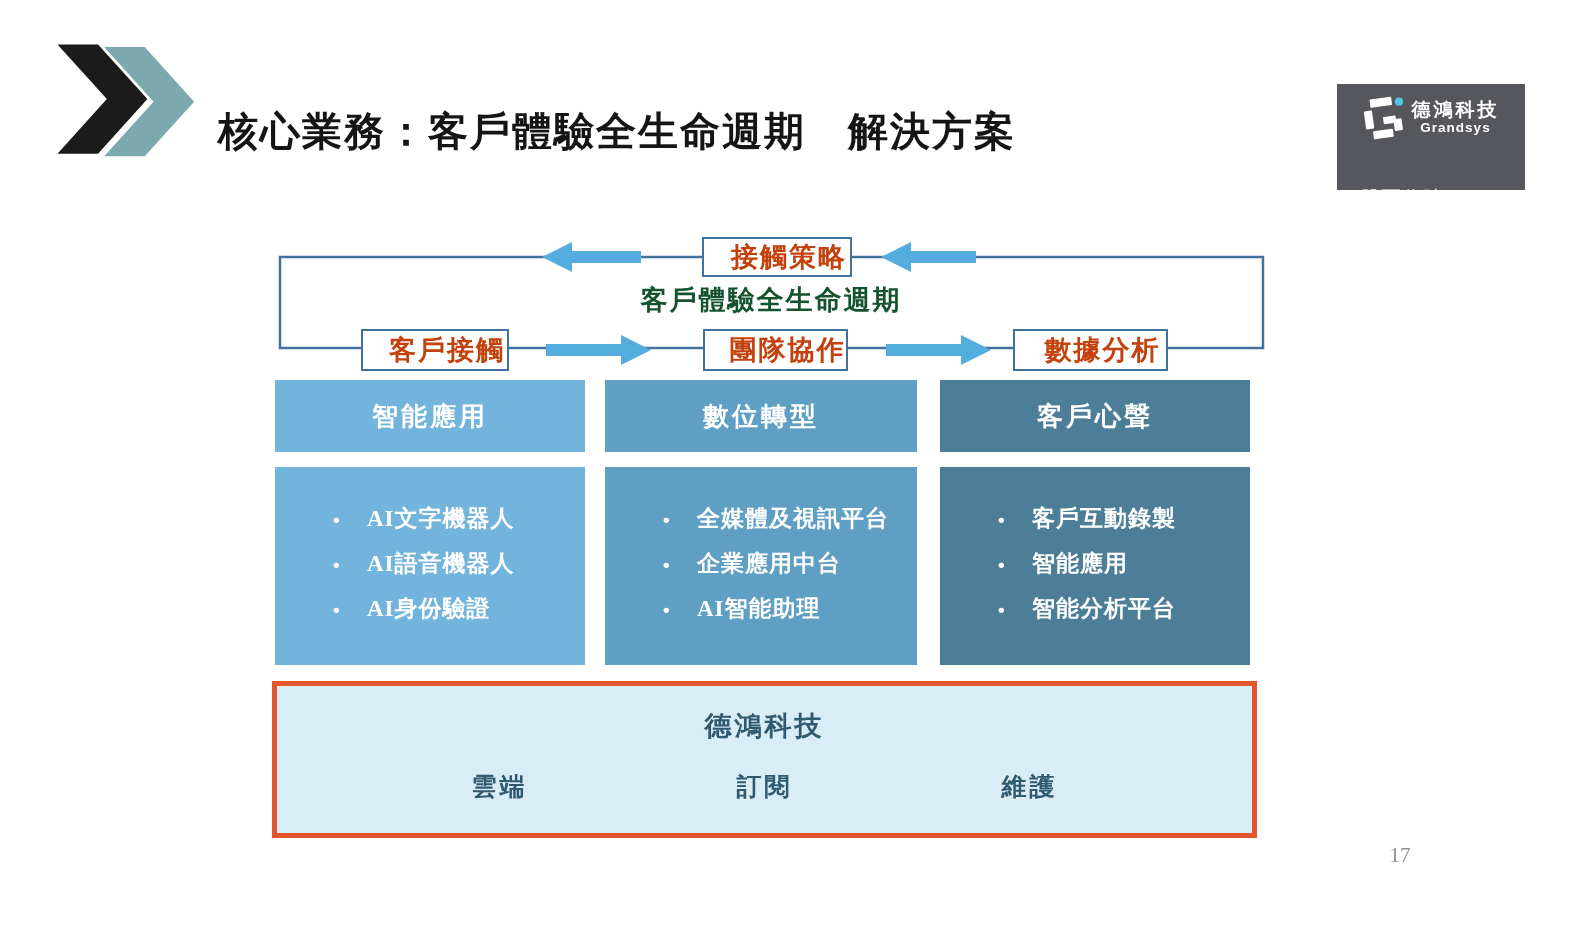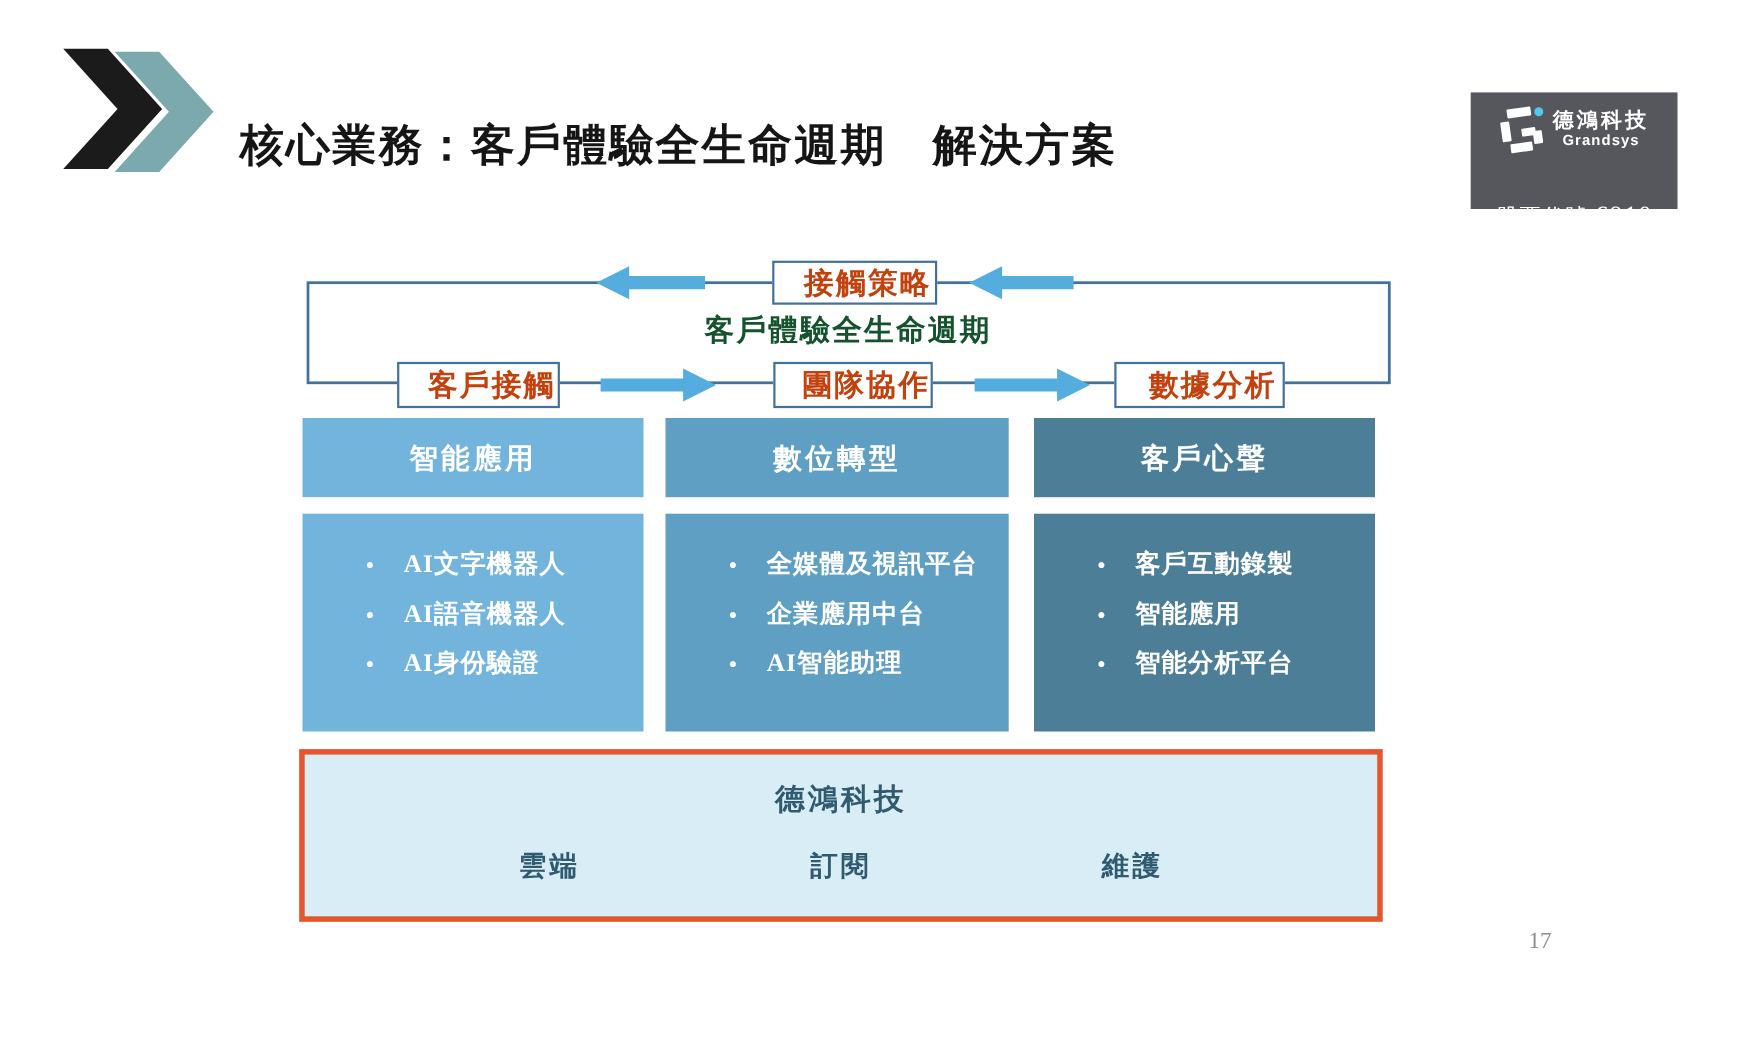--- a/index.html
+++ b/index.html
@@ -42,21 +42,21 @@
   .col-header{
     position:absolute;top:380px;height:72px;display:flex;align-items:center;justify-content:center;
     color:#ffffff;font-size:26px;font-weight:700;letter-spacing:3px;
   }
   .c1{left:275px;width:310px;}
   .c2{left:605px;width:312px;}
   .c3{left:940px;width:310px;}
   .col-body{position:absolute;top:467px;height:198px;}
   .col-body ul{list-style:none;margin:0;padding:23px 0 0 58px;}
   .col-body li{
-    position:relative;height:45px;line-height:45px;color:#ffffff;
+    position:relative;height:45px;line-height:56px;color:#ffffff;
     font-size:23px;font-weight:700;letter-spacing:1px;white-space:nowrap;
   }
   .col-body li::before{content:"•";display:inline-block;width:34px;font-size:19px;}
   
   .biz{
     position:absolute;left:272px;top:681px;width:985px;height:157px;box-sizing:border-box;
     background:#d9edf7;border:5px solid #e4562d;
   }
   .biz-title{margin-top:22px;text-align:center;font-size:27px;font-weight:700;color:#305a70;letter-spacing:3px;}
   .biz-items{display:flex;justify-content:space-around;margin-top:26px;padding:0 90px;}

